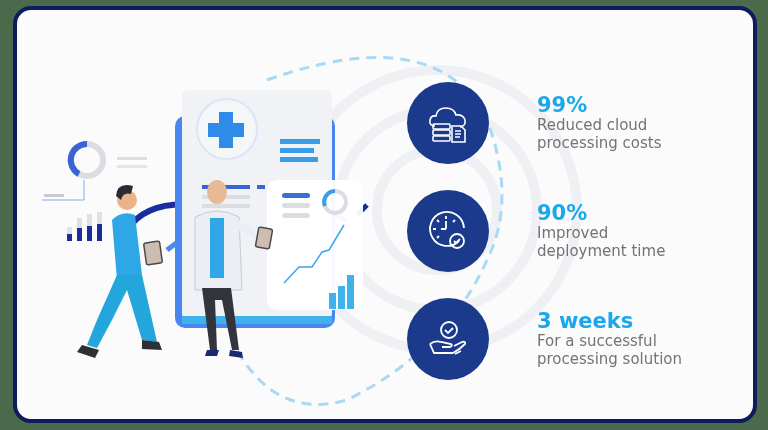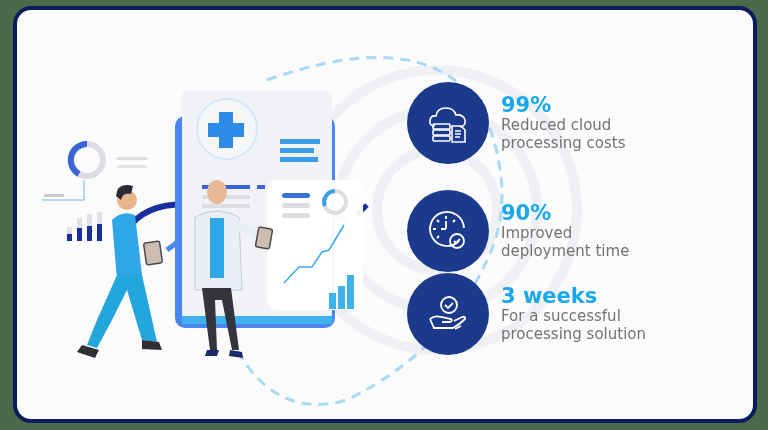--- a/index.html
+++ b/index.html
@@ -14,21 +14,21 @@
       background: #fbfbfc;
       border: 4px solid #0d1c5c;
       border-radius: 18px;
       overflow: hidden;
     }
     .bg-rings {
       position: absolute; left: 0; top: 0; width: 100%; height: 100%;
     }
     .illus { position: absolute; left: 0; top: 0; }
     .stat {
-      position: absolute; left: 390px; display: flex; align-items: center;
+      position: absolute; left: 390px; display: flex; align-items: center; gap: 36px;
     }
     .stat-circle {
       width: 82px; height: 82px; border-radius: 50%;
       background: #1b3a8c;
       display: flex; align-items: center; justify-content: center;
       flex: 0 0 82px;
     }
     .stat-text { margin-left: 12px; }
     .stat-value {
       color: #1aa7ec; font-weight: bold; font-size: 21px; line-height: 22px;
@@ -167,21 +167,21 @@
         <path d="M29 33 l2 2 l4 -4"></path>
       </svg>
     </div>
     <div class="stat-text">
       <div class="stat-value">90%</div>
       <div class="stat-label">Improved
 deployment time</div>
     </div>
   </div>
 
-  <div class="stat" style="top:263px;">
+  <div class="stat" style="top:288px;">
     <div class="stat-circle">
       <svg width="46" height="46" viewBox="0 0 46 46" fill="none" stroke="#ffffff" stroke-width="1.8">
         <circle cx="24" cy="14" r="8"></circle>
         <path d="M20 14 l3 3 l5 -5"></path>
         <path d="M5 28 Q10 24 16 26 L26 28 Q28 30 25 31 L17 31"></path>
         <path d="M5 28 L9 37 L28 37 Q34 34 40 28 Q41 25 37 26 L29 30"></path>
         <line x1="30" y1="38" x2="36" y2="35"></line>
       </svg>
     </div>
     <div class="stat-text">

